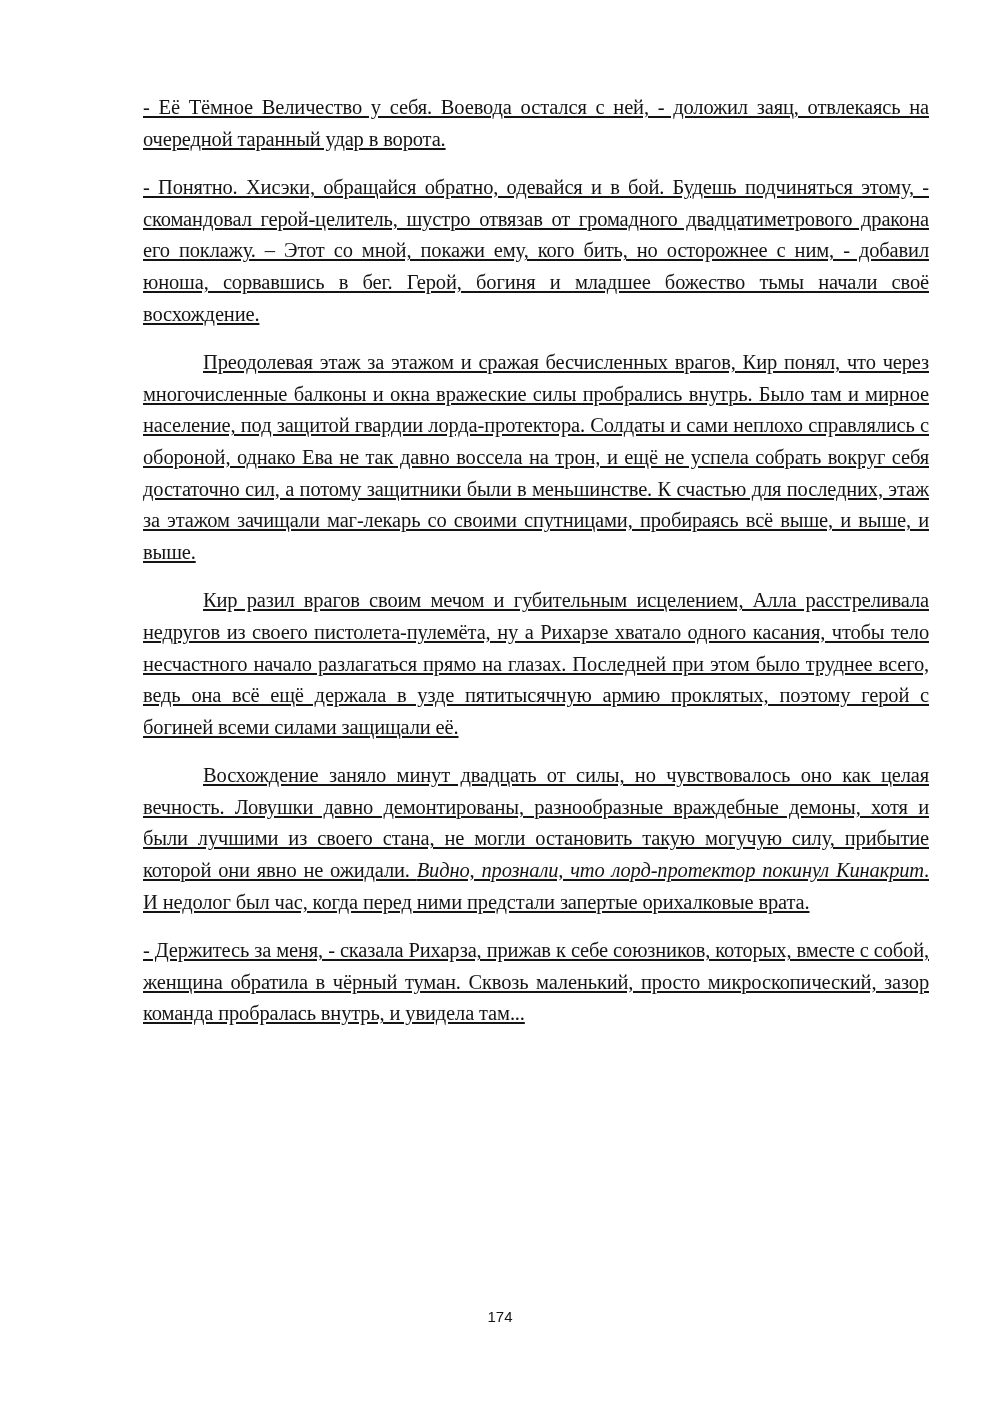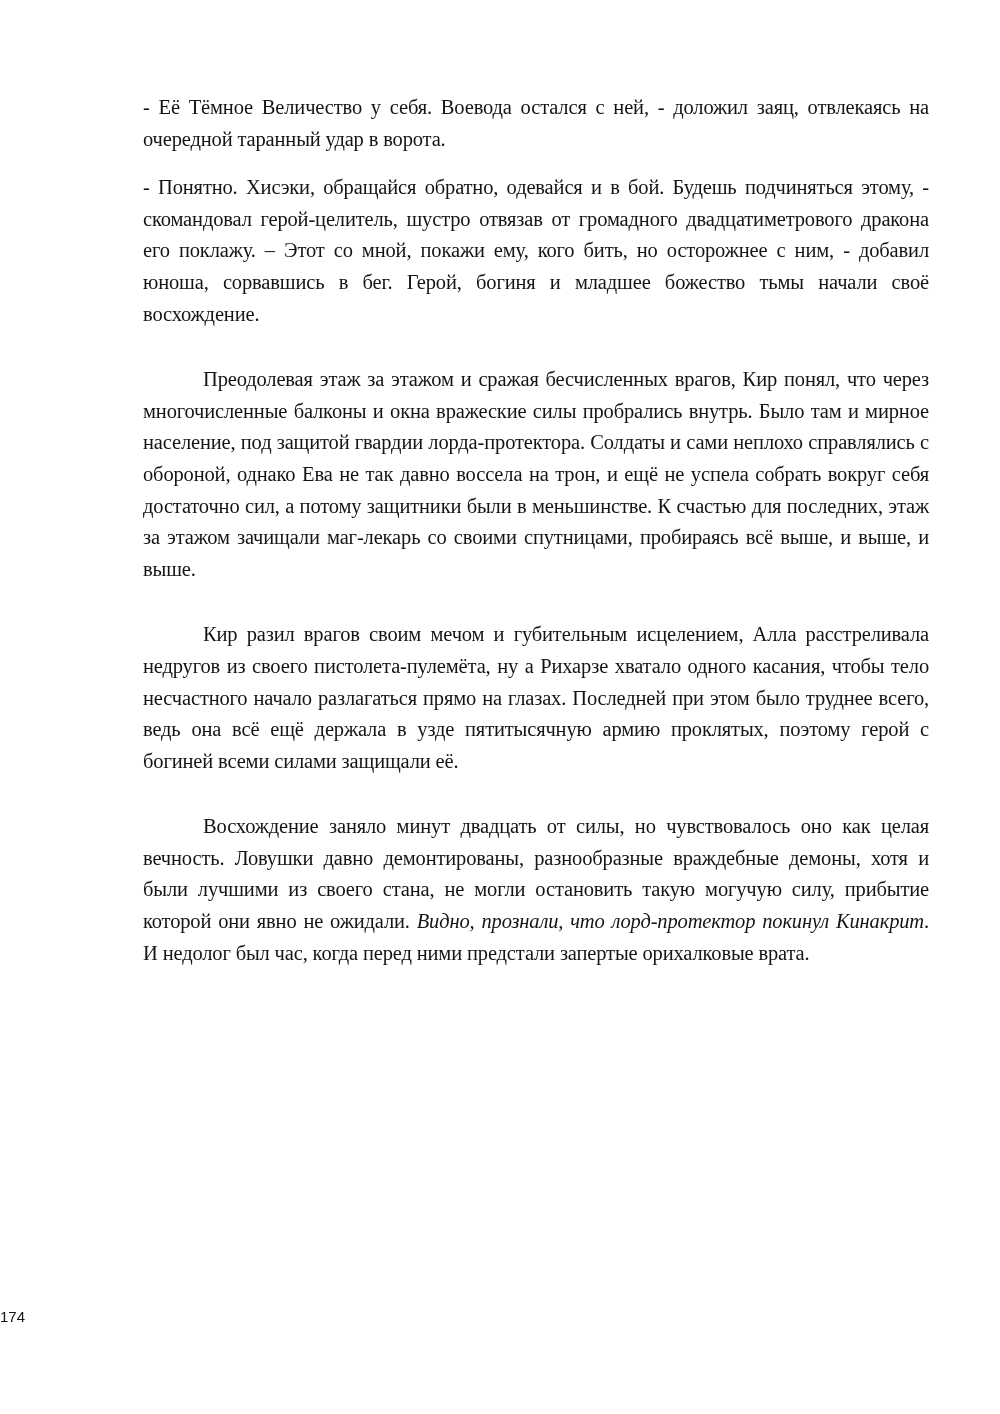--- a/index.html
+++ b/index.html
@@ -9,36 +9,38 @@
     left: 143px;
     top: 92px;
     width: 786px;
     font-family: "Liberation Serif", "DejaVu Serif", serif;
     font-size: 20.5px;
     line-height: 31.6px;
     color: #141414;
     text-align: justify;
     letter-spacing: -0.15px;
   }
-  .para { margin: 0 0 17px 0; }
-  .para.indent { text-indent: 60px; margin-top: 34px; }
+  .para { margin: 0 0 17px 0; text-decoration: underline; }
+  .para.indent { text-indent: 60px; }
   .para em { font-style: italic; }
   .page-number {
     position: absolute;
     left: 0; right: 0;
     top: 1308px;
+    text-align: center;
     font-family: "Liberation Sans", "DejaVu Sans", sans-serif;
     font-size: 15px;
     color: #141414;
   }
 </style>
 </head>
 <body>
 
 <div class="page">
   <p class="para">- Её Тёмное Величество у себя. Воевода остался с ней, - доложил заяц, отвлекаясь на очередной таранный удар в ворота.</p>
   <p class="para">- Понятно. Хисэки, обращайся обратно, одевайся и в бой. Будешь подчиняться этому, - скомандовал герой-целитель, шустро отвязав от громадного двадцатиметрового дракона его поклажу. – Этот со мной, покажи ему, кого бить, но осторожнее с ним, - добавил юноша, сорвавшись в бег. Герой, богиня и младшее божество тьмы начали своё восхождение.</p>
   <p class="para indent">Преодолевая этаж за этажом и сражая бесчисленных врагов, Кир понял, что через многочисленные балконы и окна вражеские силы пробрались внутрь. Было там и мирное население, под защитой гвардии лорда-протектора. Солдаты и сами неплохо справлялись с обороной, однако Ева не так давно воссела на трон, и ещё не успела собрать вокруг себя достаточно сил, а потому защитники были в меньшинстве. К счастью для последних, этаж за этажом зачищали маг-лекарь со своими спутницами, пробираясь всё выше, и выше, и выше.</p>
   <p class="para indent">Кир разил врагов своим мечом и губительным исцелением, Алла расстреливала недругов из своего пистолета-пулемёта, ну а Рихарзе хватало одного касания, чтобы тело несчастного начало разлагаться прямо на глазах. Последней при этом было труднее всего, ведь она всё ещё держала в узде пятитысячную армию проклятых, поэтому герой с богиней всеми силами защищали её.</p>
   <p class="para indent"><span>Восхождение заняло минут двадцать от силы, но чувствовалось оно как целая вечность. Ловушки давно демонтированы, разнообразные враждебные демоны, хотя и были лучшими из своего стана, не могли остановить такую могучую силу, прибытие которой они явно не ожидали. </span><em>Видно, прознали, что лорд-протектор покинул Кинакрит</em><span>. И недолог был час, когда перед ними предстали запертые орихалковые врата.</span></p>
+  <p class="para">- Держитесь за меня, - сказала Рихарза, прижав к себе союзников, которых, вместе с собой, женщина обратила в чёрный туман. Сквозь маленький, просто микроскопический, зазор команда пробралась внутрь, и увидела там...</p>
 </div>
 
 <div class="page-number">174</div>
 
 </body></html>

